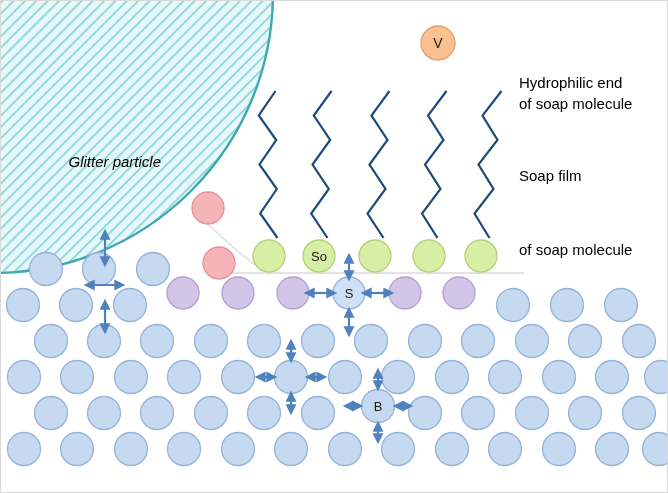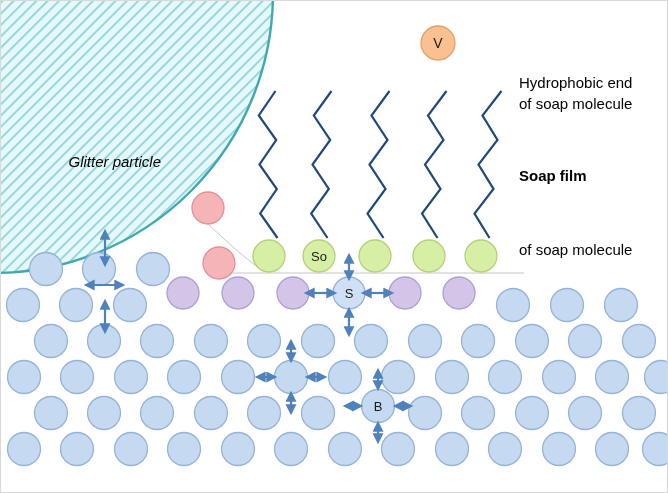--- a/index.html
+++ b/index.html
@@ -126,23 +126,23 @@
       <line x1="395" y1="405" x2="409" y2="405" stroke="#4F81BD" stroke-width="2.2" marker-start="url(#ah)" marker-end="url(#ah)"></line>
       <text x="318" y="259.5" text-anchor="middle" font-size="13" fill="#1a1a1a" font-family="&quot;Liberation Sans&quot;, sans-serif">So</text>
       <text x="348" y="296.5" text-anchor="middle" font-size="13" fill="#1a1a1a" font-family="&quot;Liberation Sans&quot;, sans-serif">S</text>
       <text x="377" y="409.5" text-anchor="middle" font-size="13" fill="#1a1a1a" font-family="&quot;Liberation Sans&quot;, sans-serif">B</text>
       <text x="437" y="47" text-anchor="middle" font-size="14" fill="#1a1a1a" font-family="&quot;Liberation Sans&quot;, sans-serif">V</text>
     </svg>
 
   <div class="lbl center" style="left:15px;top:150px;width:145px;">Glitter particle</div>
 
   <div class="lbl" style="left:518px;top:71px;">
-    <div>Hydrophobic end</div>
+    <div>Hydrophilic end</div>
     <div>of soap molecule</div>
   </div>
 
-  <div class="lbl" style="left:518px;top:164px;font-weight:bold;">Soap film</div>
+  <div class="lbl" style="left:518px;top:164px;">Soap film</div>
 
   <div class="lbl" style="left:518px;top:238px;">
     <div>of soap molecule</div>
   </div>
 
 </div>
 
 </body></html>

